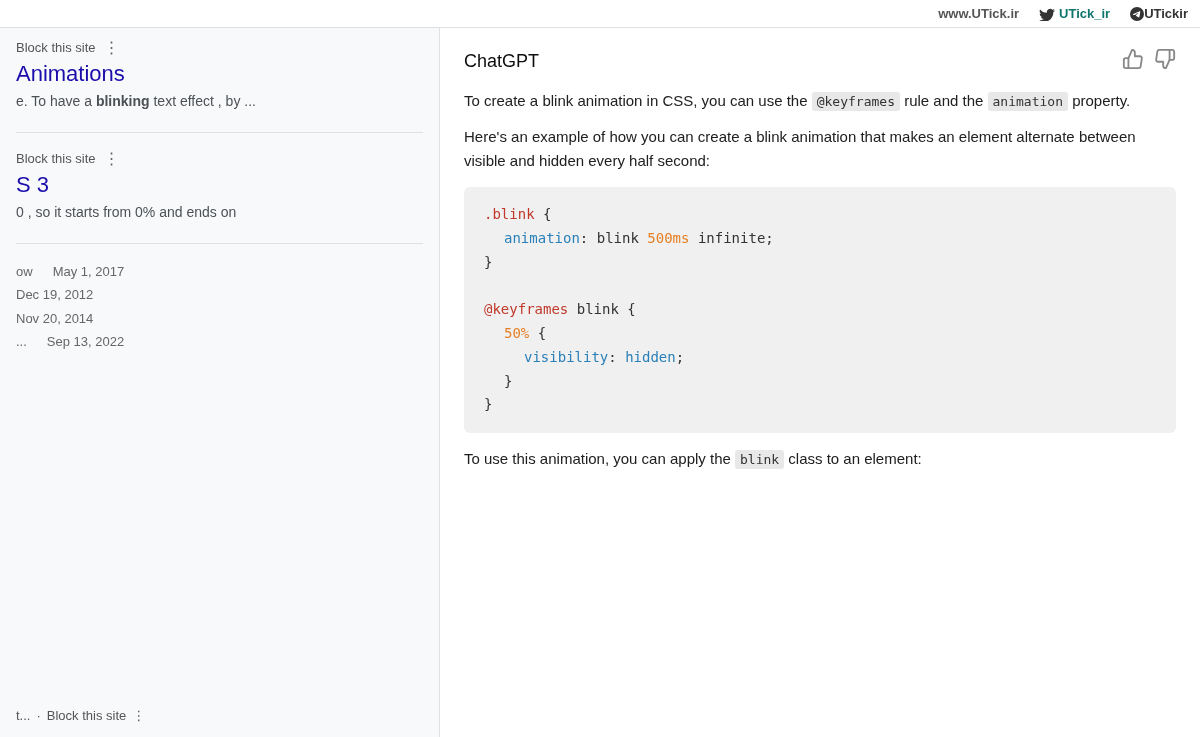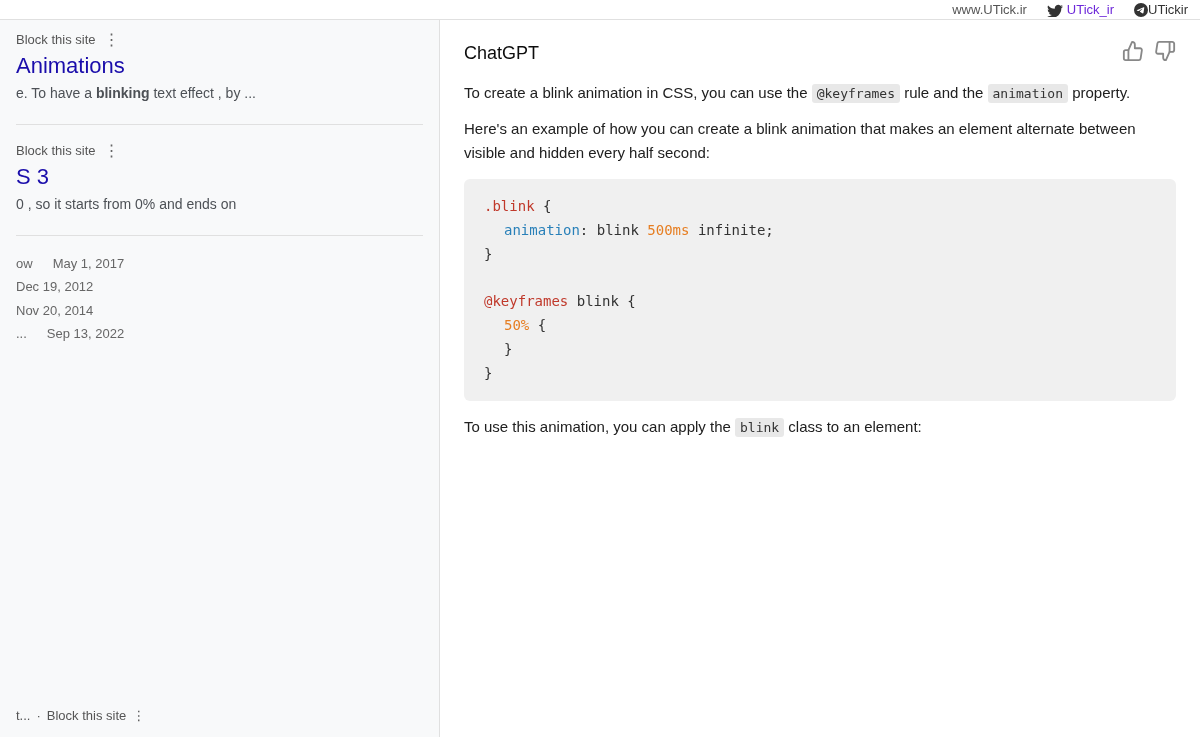--- a/index.html
+++ b/index.html
@@ -9,40 +9,41 @@
       height: 737px;
       overflow: hidden;
       background: #fff;
       display: flex;
       flex-direction: column;
     }
 
     
     .top-bar {
       background: #fff;
-      height: 20px;
+      height: 28px;
       display: flex;
       align-items: center;
       justify-content: flex-end;
       padding: 0 12px;
       gap: 20px;
       border-bottom: 1px solid #e0e0e0;
       font-size: 13px;
       color: #333;
+      font-weight: bold;
     }
     .top-bar-site {
       font-size: 13px;
       color: #555;
     }
     .top-bar-twitter {
       display: flex;
       align-items: flex-end;
       gap: 4px;
       font-size: 13px;
-      color: #6d28d9;
+      color: #0f766e;
     }
     .top-bar-telegram {
       display: flex;
       align-items: center;
       gap: 0;
       font-size: 13px;
       color: #333;
     }
 
     
@@ -305,20 +306,21 @@
 
     <p class="chat-text">Here's an example of how you can create a blink animation that makes an element alternate between visible and hidden every half second:</p>
 
     <div class="code-block">
       <span class="code-line"><span class="code-selector">.blink</span><span class="code-brace"> {</span></span>
       <span class="code-line"><span class="code-indent"></span><span class="code-property">animation</span><span class="code-brace">: blink </span><span class="code-value-ms">500ms</span><span class="code-brace"> infinite;</span></span>
       <span class="code-line"><span class="code-brace">}</span></span>
       <span class="code-line">&nbsp;</span>
       <span class="code-line"><span class="code-at-rule">@keyframes</span><span class="code-brace"> blink {</span></span>
       <span class="code-line"><span class="code-indent"></span><span class="code-percent">50%</span><span class="code-brace"> {</span></span>
+      <span class="code-line"><span class="code-indent2"></span><span class="code-property">visibility</span><span class="code-brace">: </span><span class="code-hidden">hidden</span><span class="code-brace">;</span></span>
       <span class="code-line"><span class="code-indent"></span><span class="code-brace">}</span></span>
       <span class="code-line"><span class="code-brace">}</span></span>
     </div>
 
     <p class="chat-text">
       <span>To use this animation, you can apply the </span><span class="inline-code">blink</span><span> class to an element:</span>
     </p>
 
   </div>
 

